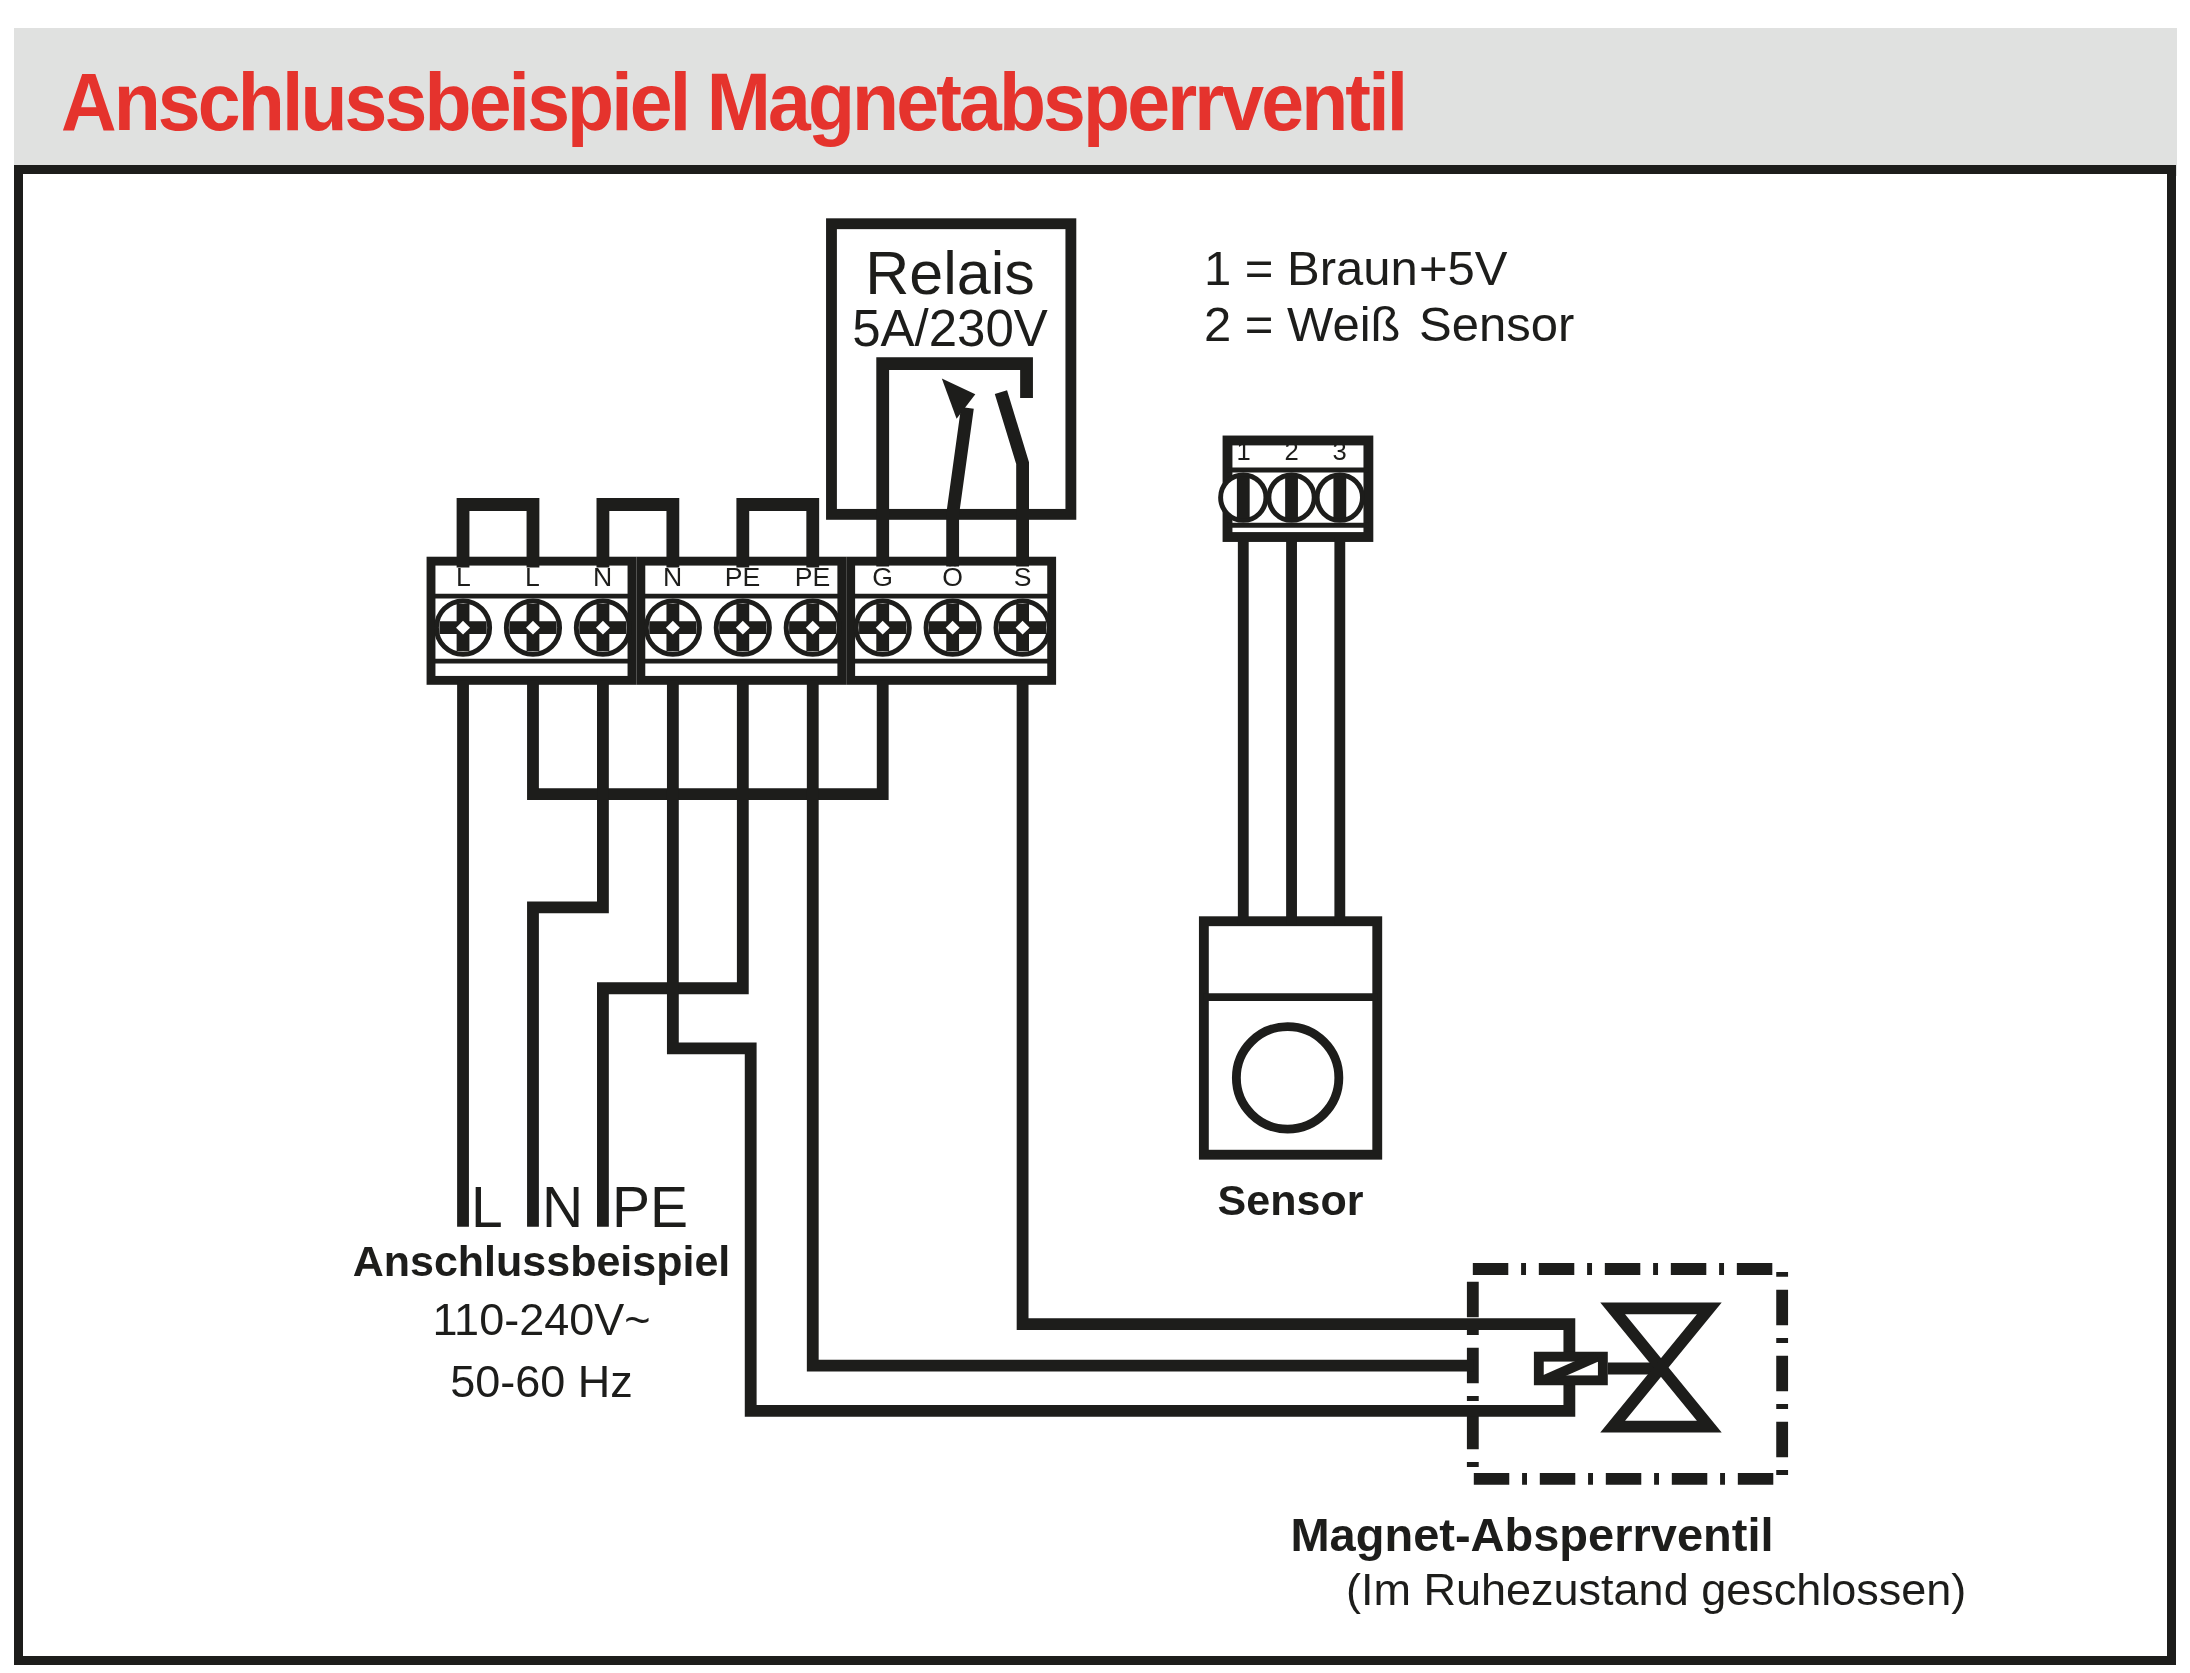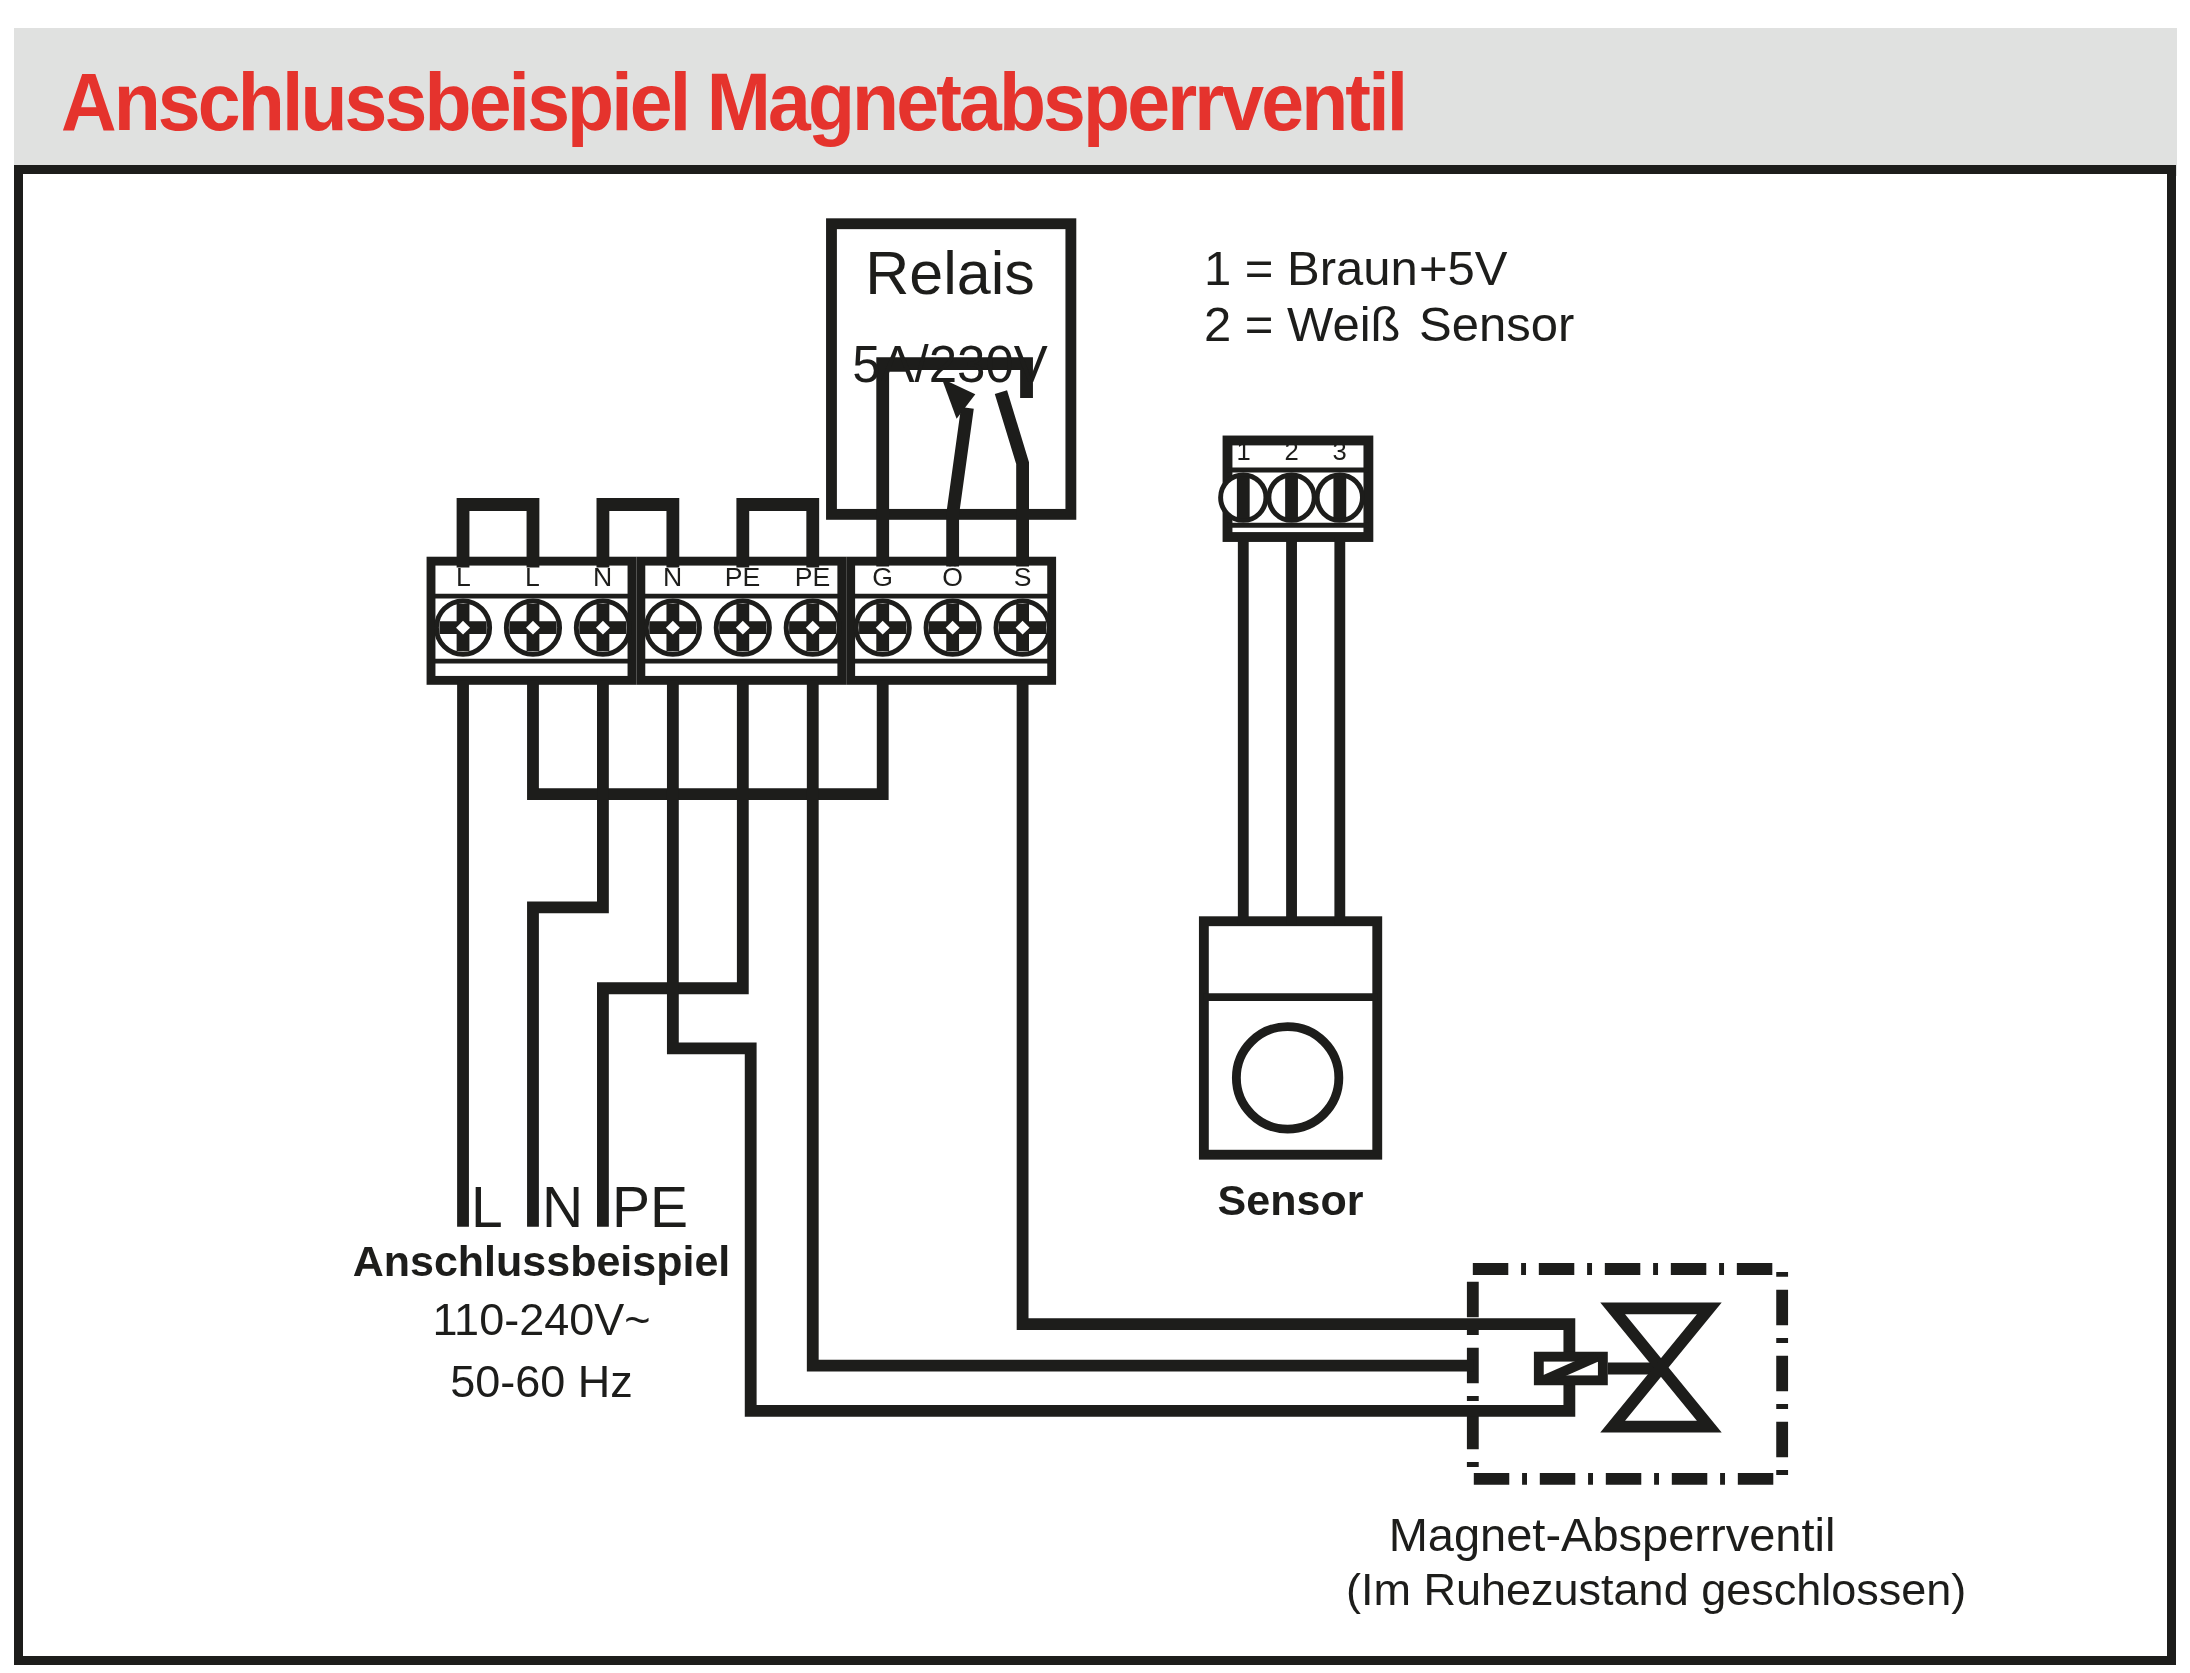--- a/index.html
+++ b/index.html
@@ -6,36 +6,36 @@
   .page{position:relative;width:2191px;height:1674px;background:#ffffff;overflow:hidden;
         font-family:"Liberation Sans", sans-serif;color:#1d1d1b;}
   .titlebar{position:absolute;left:13.8px;top:28px;width:2163px;height:148px;background:#e0e1e0;}
   .title{position:absolute;left:47px;top:0;height:148px;line-height:148px;
          font-size:81px;font-weight:bold;letter-spacing:-3px;color:#e5332d;
          transform:scaleX(0.95);transform-origin:left center;white-space:nowrap;}
   .frame{position:absolute;left:13.8px;top:165px;width:2144px;height:1482px;border:9.9px solid #1d1d1b;background:#ffffff;}
   svg.diagram{position:absolute;left:0;top:0;width:2191px;height:1674px;}
   .txt{position:absolute;white-space:nowrap;color:#1d1d1b;}
   .relay-name{left:825px;top:238px;width:250px;font-size:61px;text-align:center;}
-  .relay-rating{left:825px;top:299px;width:250px;font-size:51px;text-align:center;margin-top:36px;}
+  .relay-rating{left:825px;top:299px;width:250px;font-size:51px;text-align:center;}
   .legend{position:absolute;left:1204px;top:240px;font-size:49px;line-height:56px;}
   .legend-row{position:relative;height:56px;}
   .legend-pin{display:inline-block;width:215px;}
   .legend-signal{display:inline-block;font-weight:500;}
   .tlabel{position:absolute;top:562px;width:69px;text-align:center;font-size:26.6px;}
   .clabel{position:absolute;top:437px;width:49px;text-align:center;font-size:25.6px;}
   .sensor-label{left:1199px;top:1176px;width:183px;font-size:43px;font-weight:bold;text-align:center;}
   .pwr{font-size:57px;}
   .pwr-l{left:471px;top:1174px;}
   .pwr-n{left:542px;top:1174px;}
   .pwr-pe{left:612px;top:1174px;}
   .bs-title{left:315px;top:1237px;width:453px;font-size:43px;font-weight:bold;text-align:center;}
   .bs-volt{left:315px;top:1294px;width:453px;font-size:45px;text-align:center;}
   .bs-freq{left:315px;top:1356px;width:453px;font-size:45px;text-align:center;}
-  .valve-title{left:1356px;top:1507px;width:512px;font-size:47px;font-weight:normal;text-align:center;}
+  .valve-title{left:1276px;top:1507px;width:512px;font-size:47px;font-weight:bold;text-align:center;}
   .valve-sub{left:1346px;top:1564px;width:552px;font-size:45px;text-align:right;}
 </style>
 </head>
 <body>
 
 <div class="page">
 
   <div class="titlebar">
     <div class="title">Anschlussbeispiel Magnetabsperrventil</div>
   </div>

